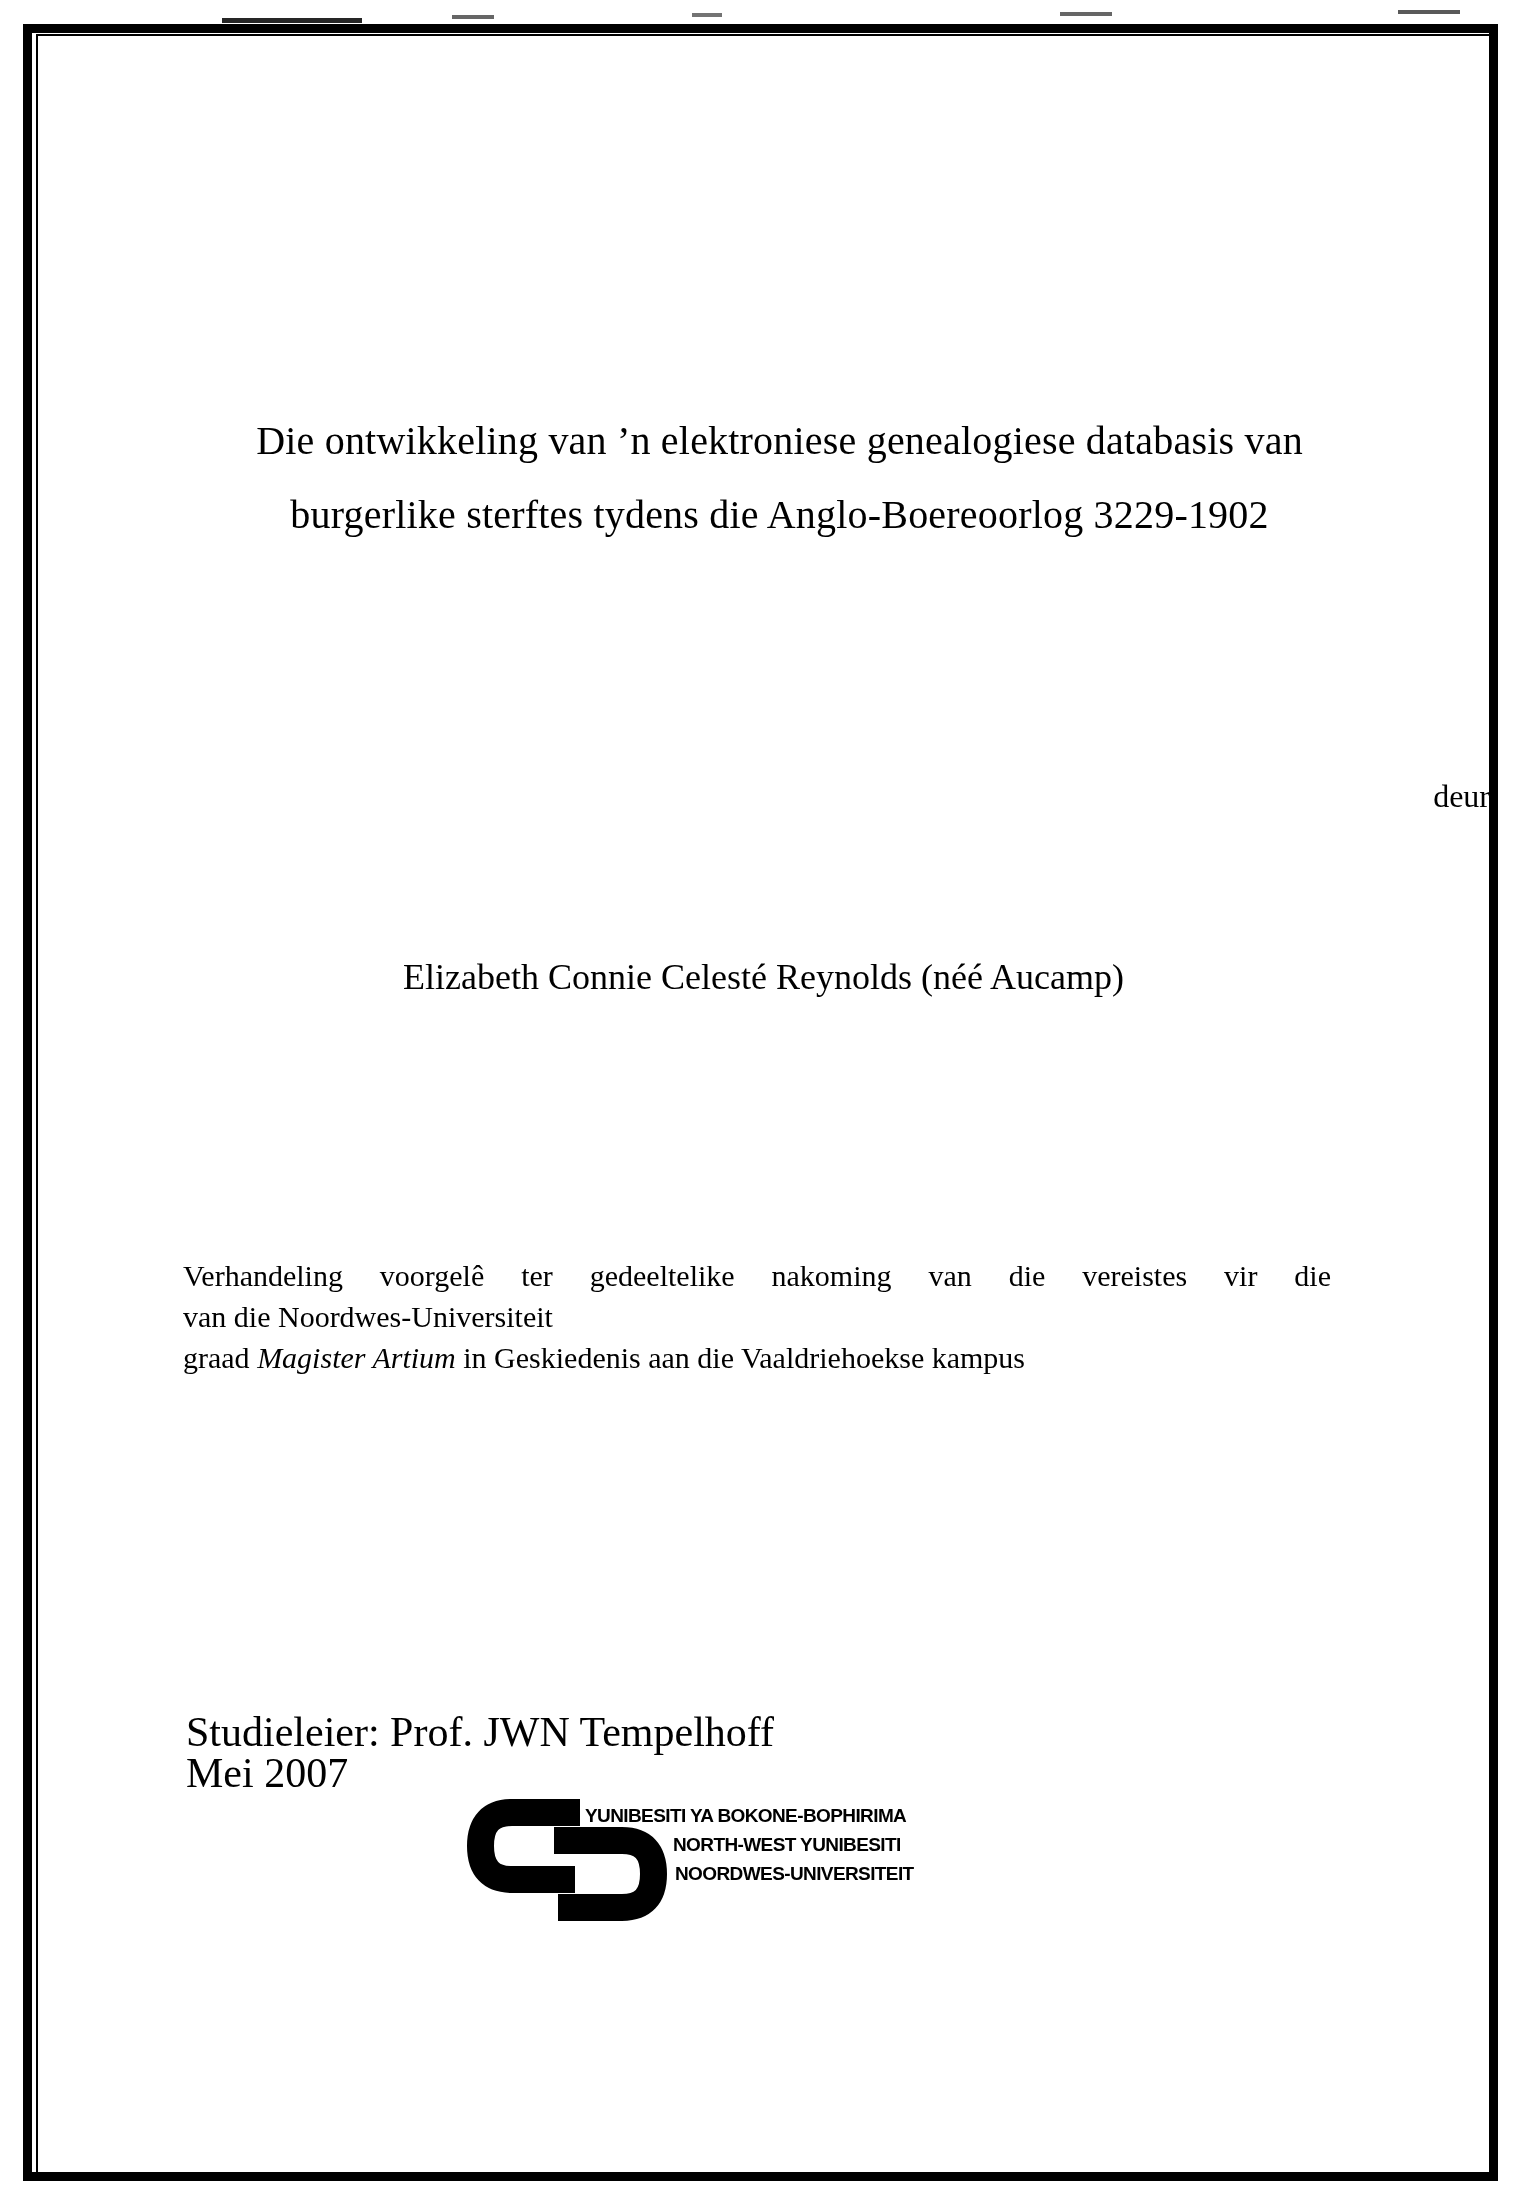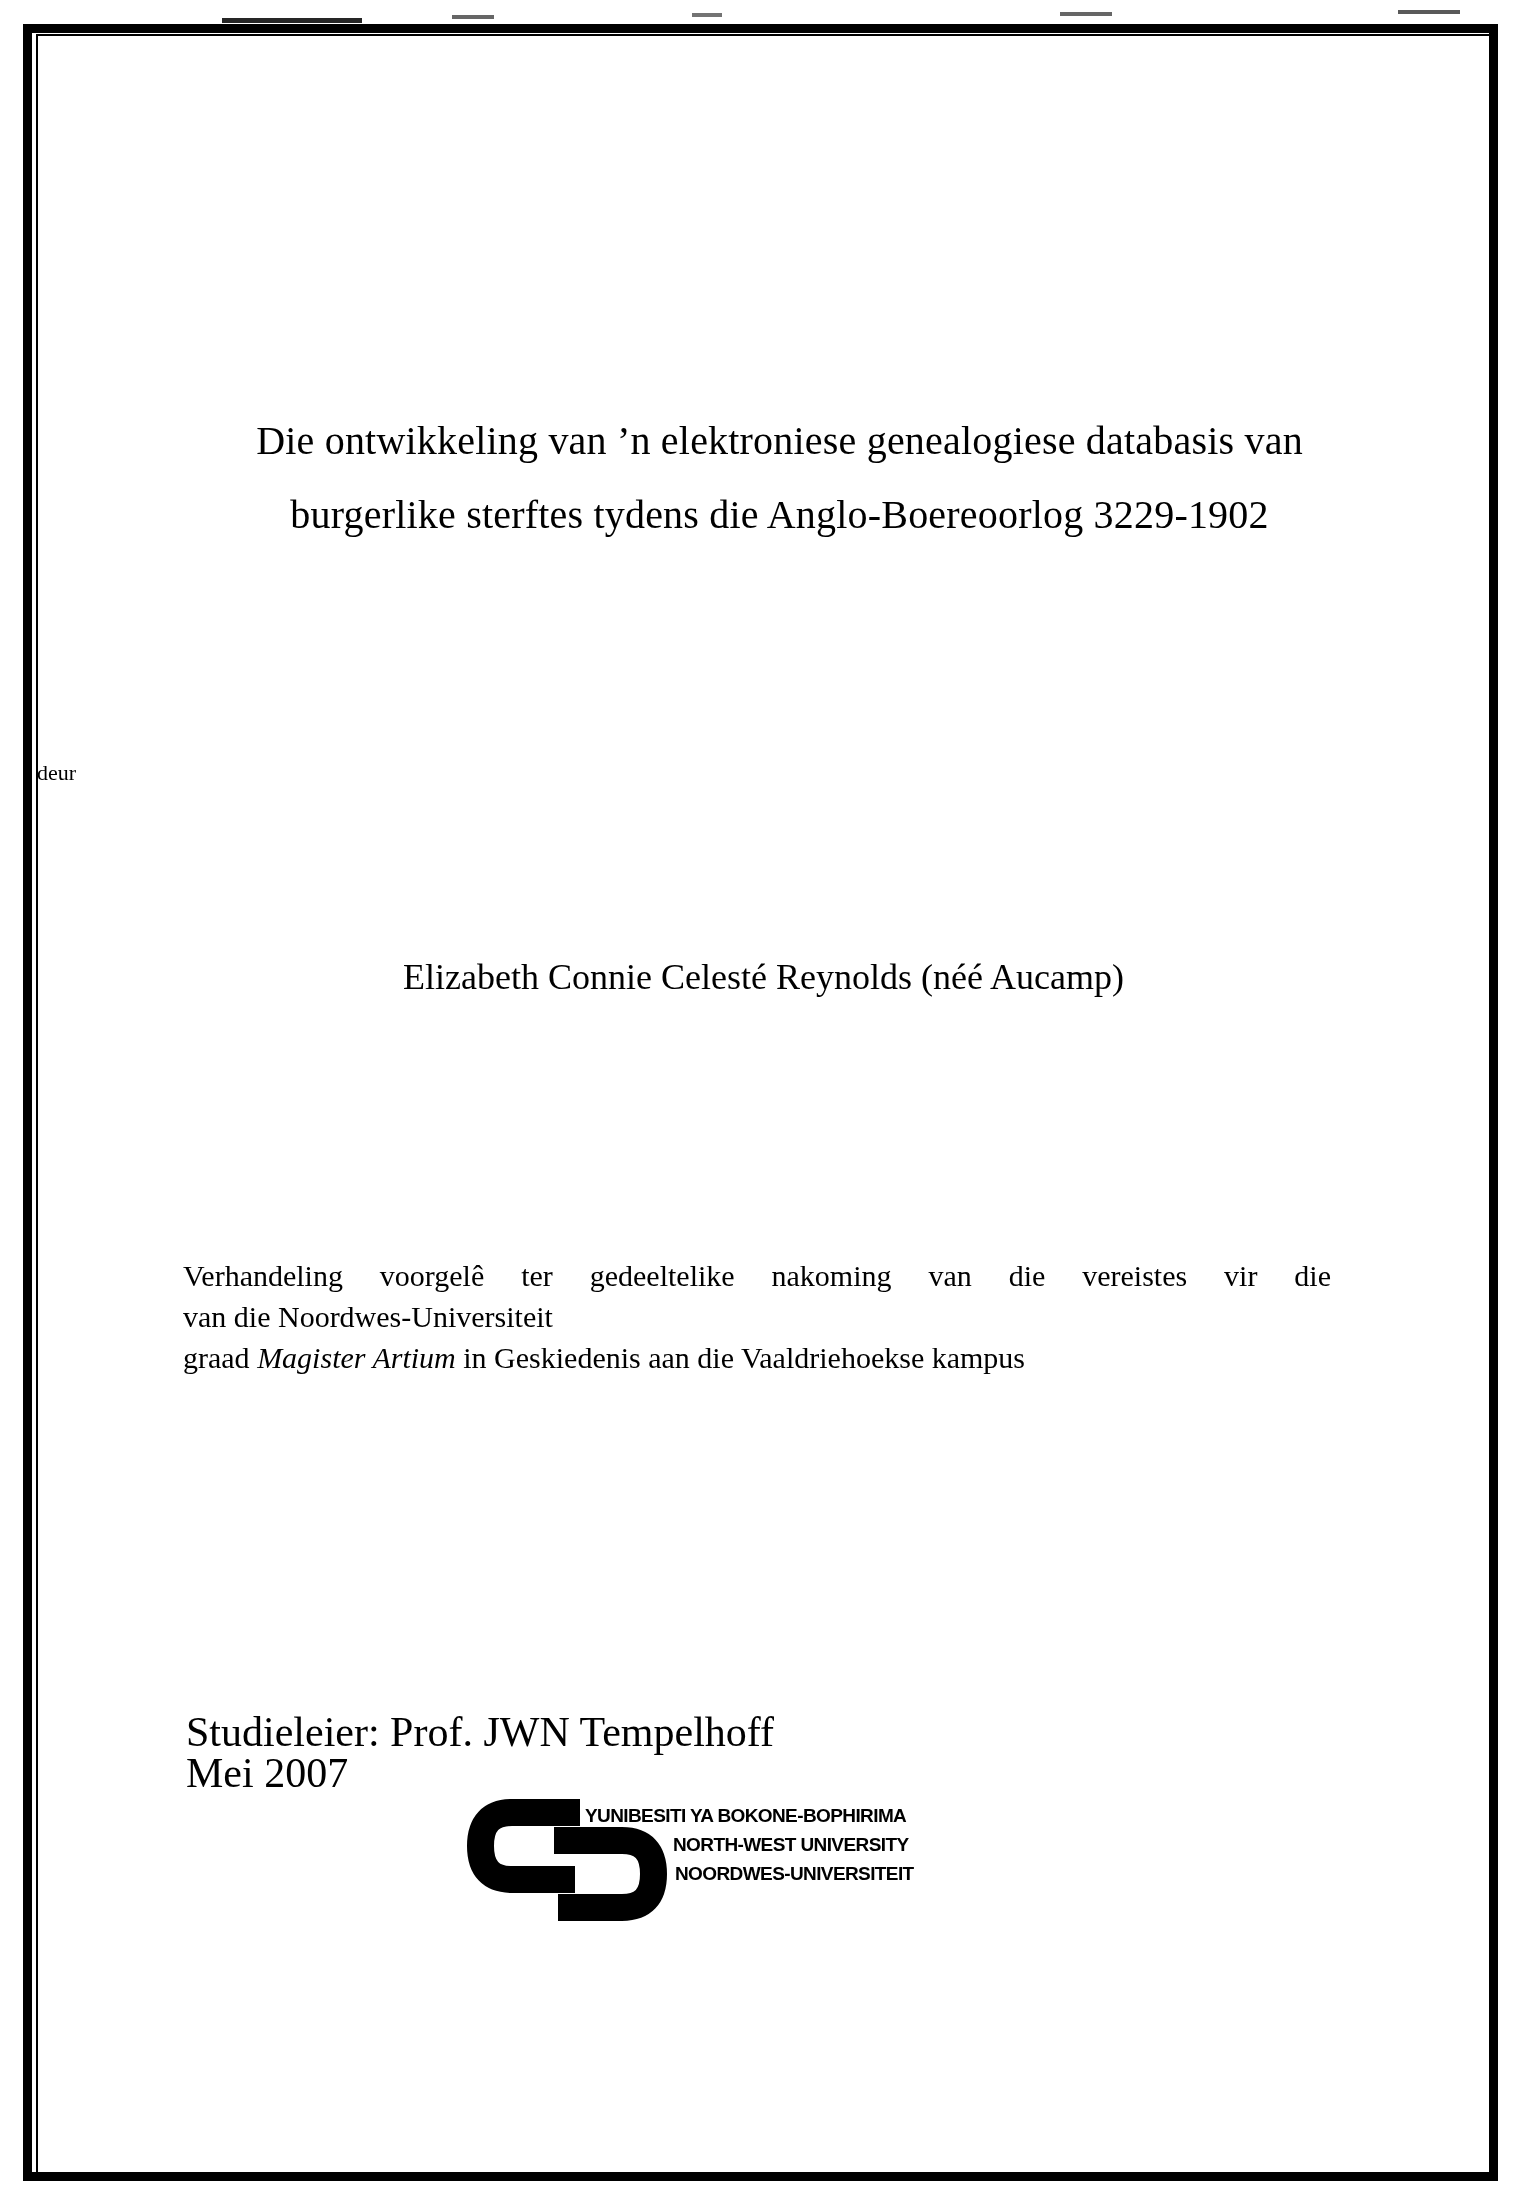--- a/index.html
+++ b/index.html
@@ -37,22 +37,22 @@
   .title {
     position:absolute; left:37px; top:388px; width:1453px;
     margin:16px; font-weight:400;
     font-size:40px; line-height:74px;
     text-align:center;
     letter-spacing:0.2px;
   }
   .title .tl { display:block; }
 
   .byline {
-    position:absolute; left:37px; top:760px; width:1453px;
-    font-size:22px; text-align:left;
+    position:absolute; left:37px; top:778px; width:1453px;
+    font-size:32px; text-align:right;
   }
 
   .author {
     position:absolute; left:37px; top:956px; width:1453px;
     font-size:36px; text-align:center;
   }
 
   .degree {
     position:absolute; left:183px; top:1219px; width:1148px;
     font-size:30px; line-height:41px;margin-top:36px;
@@ -113,17 +113,17 @@
     <div>Mei 2007</div>
   </div>
 
   <svg class="logo-icon" viewBox="0 0 200 130" xmlns="http://www.w3.org/2000/svg" aria-hidden="true">
     <path d="M 113 13.5 H 45 Q 13.5 13.5 13.5 47 Q 13.5 80.5 45 80.5 H 108" fill="none" stroke="#000" stroke-width="27" stroke-linejoin="round"></path>
     <path d="M 87 41.5 H 155 Q 186.5 41.5 186.5 75 Q 186.5 108.5 155 108.5 H 91" fill="none" stroke="#000" stroke-width="27" stroke-linejoin="round"></path>
   </svg>
 
   <div class="logo-text">
     <div class="lt1">YUNIBESITI YA BOKONE-BOPHIRIMA</div>
-    <div class="lt2">NORTH-WEST UNIVERSITY</div>
+    <div class="lt2">NORTH-WEST YUNIBESITI</div>
     <div class="lt3">NOORDWES-UNIVERSITEIT</div>
   </div>
 
 </div>
 
 </body></html>

